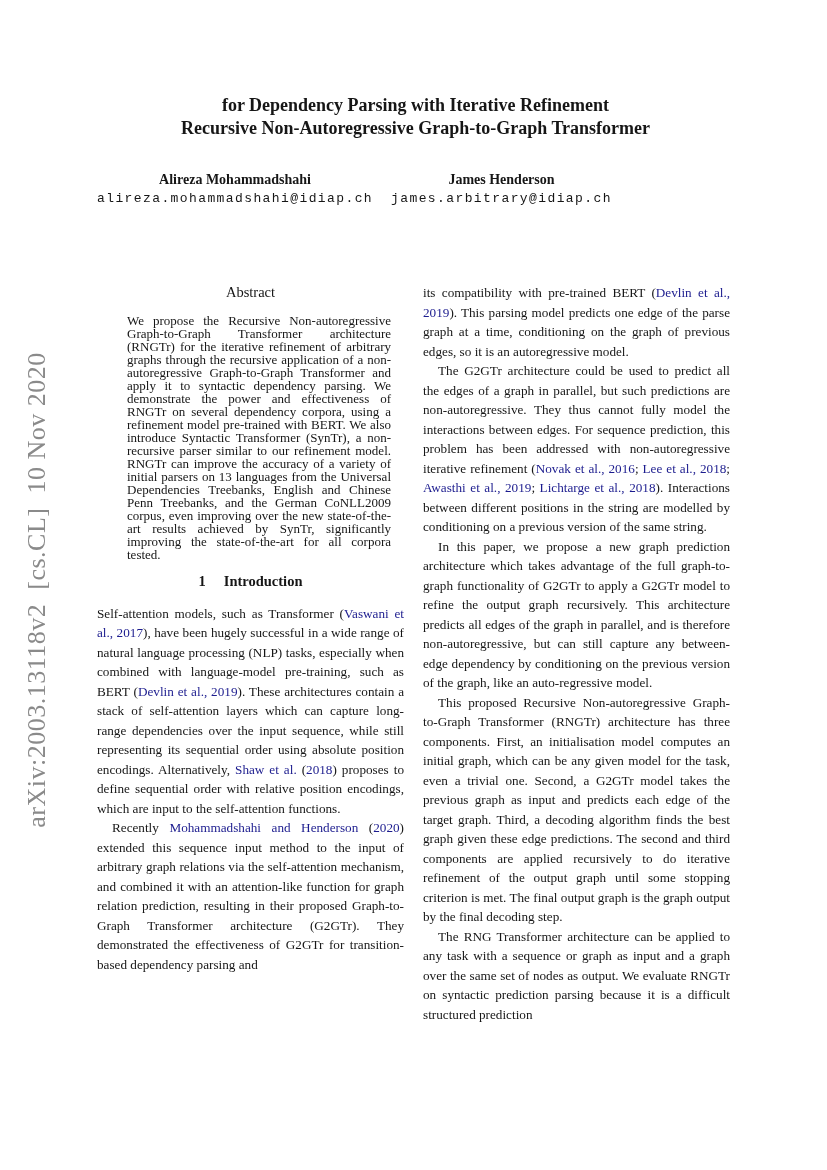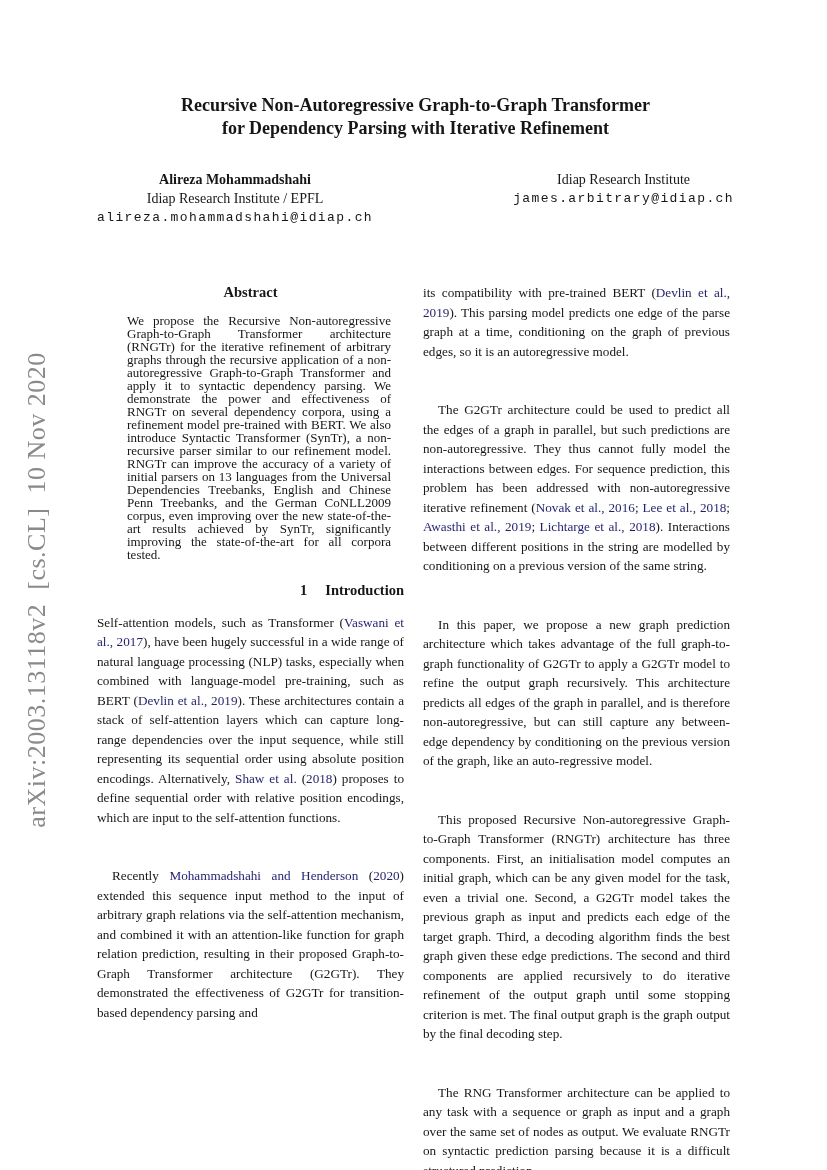--- a/index.html
+++ b/index.html
@@ -42,22 +42,22 @@
     font-size: 18px;
     line-height: 23px;
   }
   
   .authors-row {
     position: absolute;
     top: 170px;
     left: 97px;
     width: 637px;
     display: flex;
-    justify-content: space-between;
-    gap: 6px;
+    justify-content: flex-start;
+    gap: 18px;
   }
   .author { text-align: center; }
   .author-name { font-weight: bold; font-size: 14px; line-height: 19px; }
   .author-affil { font-size: 14px; line-height: 19px; }
   .author-email {
     font-family: "Liberation Mono", monospace;
     font-size: 13px;
     line-height: 20px;
     letter-spacing: 1.4px;
     white-space: nowrap;
@@ -68,64 +68,63 @@
     top: 283px;
     width: 307px;
     font-size: 13.2px;
     line-height: 19.5px;
     text-align: justify;
   }
   .col-left  { left: 97px; }
   .col-right { left: 423px; }
   .abstract-heading {
     text-align: center;
-    font-weight: bold;
+    font-weight: normal;
     font-size: 14.5px;
     line-height: 18px;
     margin-bottom: 13px;
   }
   .abstract-body {
     margin-left: 30px;
     margin-right: 13px;
     font-size: 13px;
     line-height: 13px;
     text-align: justify;
   }
   .section-heading {
     font-weight: bold;
     font-size: 14.5px;
-    margin-top: 20px;
+    margin-top: 11px;
     margin-bottom: 12px;
-    text-align: right;
+    text-align: center;
   }
   .section-heading .sec-title { margin-left: 18px; }
   p.para { margin: 0; }
-  p.para.indent { text-indent: 15px; margin-top: 39px; }
+  p.para.indent { text-indent: 15px; }
   .cite { color: var(--link); }
 </style>
 </head>
 <body>
 
 <div class="page">
 
   <div class="watermark">arXiv:2003.13118v2  [cs.CL]  10 Nov 2020</div>
 
   <div class="title-block">
+    <div>for Dependency Parsing with Iterative Refinement</div>
     <div>Recursive Non-Autoregressive Graph-to-Graph Transformer</div>
-    <div>for Dependency Parsing with Iterative Refinement</div>
   </div>
 
   <div class="authors-row">
     <div class="author">
       <div class="author-name">Alireza Mohammadshahi</div>
-      <div class="author-affil">Idiap Research Institute / EPFL</div>
       <div class="author-email">alireza.mohammadshahi@idiap.ch</div>
     </div>
     <div class="author">
-      <div class="author-affil">Idiap Research Institute</div>
+      <div class="author-name">James Henderson</div>
       <div class="author-email">james.arbitrary@idiap.ch</div>
     </div>
   </div>
 
   <div class="col col-left">
     <div class="abstract-heading">Abstract</div>
     <div class="abstract-body">We propose the Recursive Non-autoregressive Graph-to-Graph Transformer architecture (RNGTr) for the iterative refinement of arbitrary graphs through the recursive application of a non-autoregressive Graph-to-Graph Transformer and apply it to syntactic dependency parsing. We demonstrate the power and effectiveness of RNGTr on several dependency corpora, using a refinement model pre-trained with BERT. We also introduce Syntactic Transformer (SynTr), a non-recursive parser similar to our refinement model. RNGTr can improve the accuracy of a variety of initial parsers on 13 languages from the Universal Dependencies Treebanks, English and Chinese Penn Treebanks, and the German CoNLL2009 corpus, even improving over the new state-of-the-art results achieved by SynTr, significantly improving the state-of-the-art for all corpora tested.</div>
     <div class="section-heading">
       <span class="sec-num">1</span><span class="sec-title">Introduction</span>
     </div>

